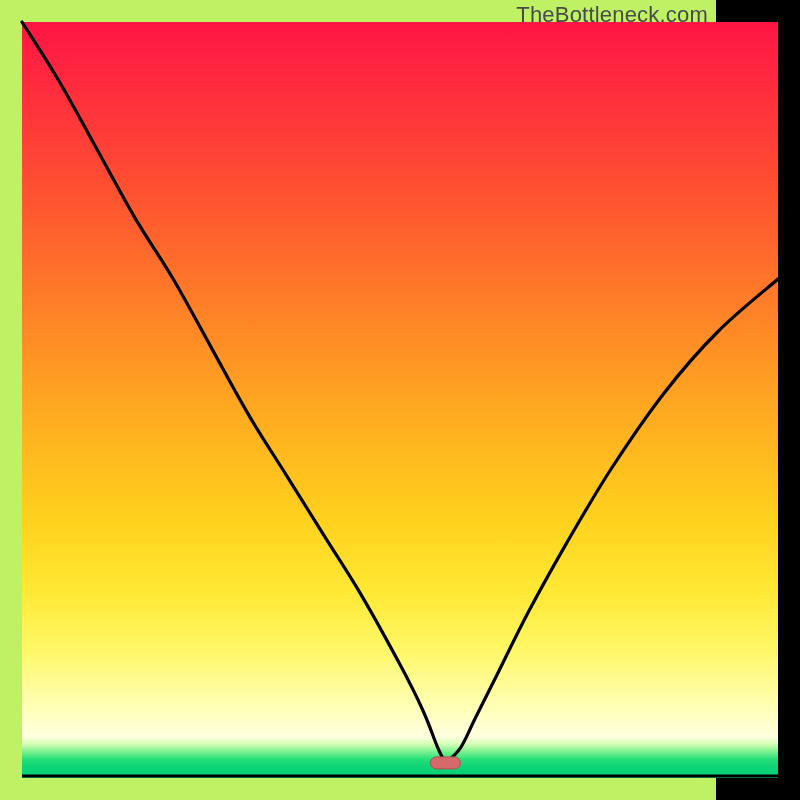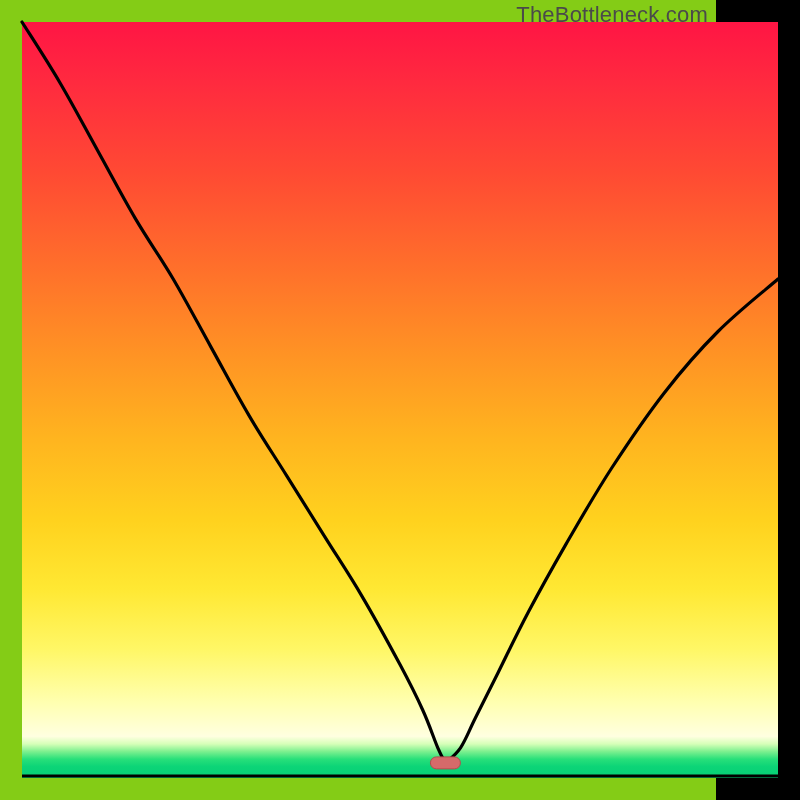--- a/index.html
+++ b/index.html
@@ -8,21 +8,21 @@
     width: 800px;
     height: 800px;
     background: #000;
     overflow: hidden;
     font-family: Arial, Helvetica, sans-serif;
   }
   .frame {
     position: relative;
     width: 716px;
     height: 800px;
-    background: #84cc16;
+    background: #bef264;
   }
   .plot-area {
     position: absolute;
     left: 22px;
     top: 22px;
     width: 756px;
     height: 756px;
     
     background:
       linear-gradient(to bottom,

